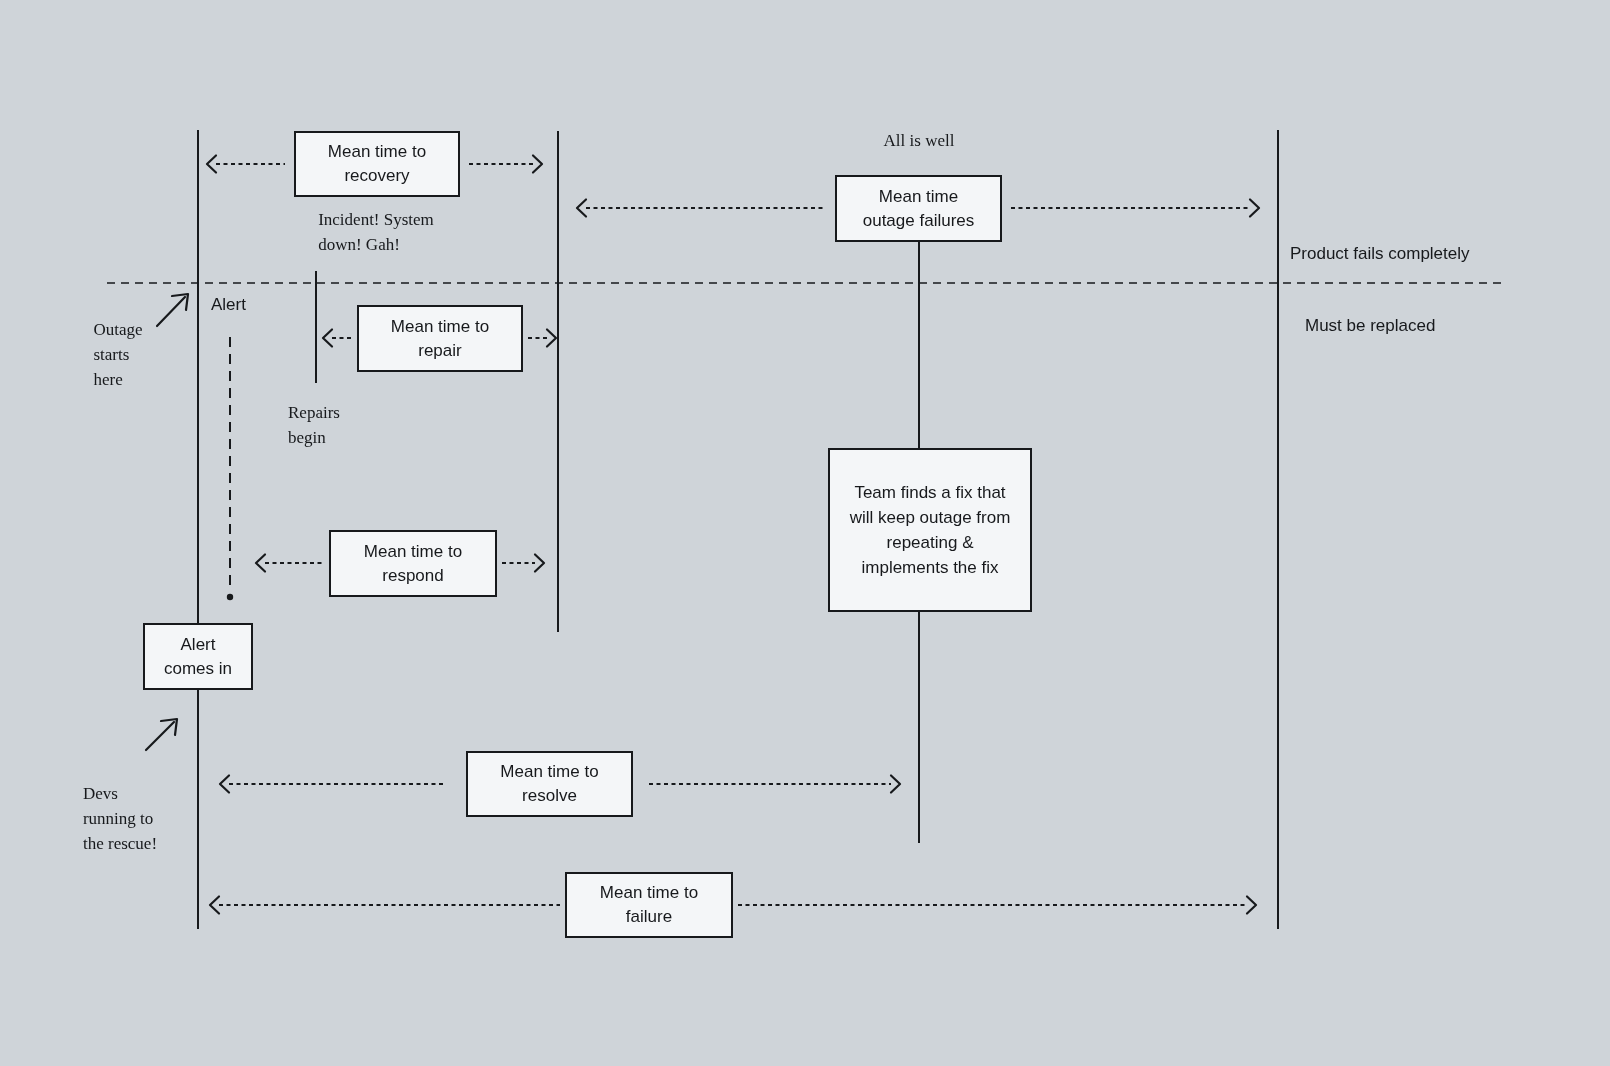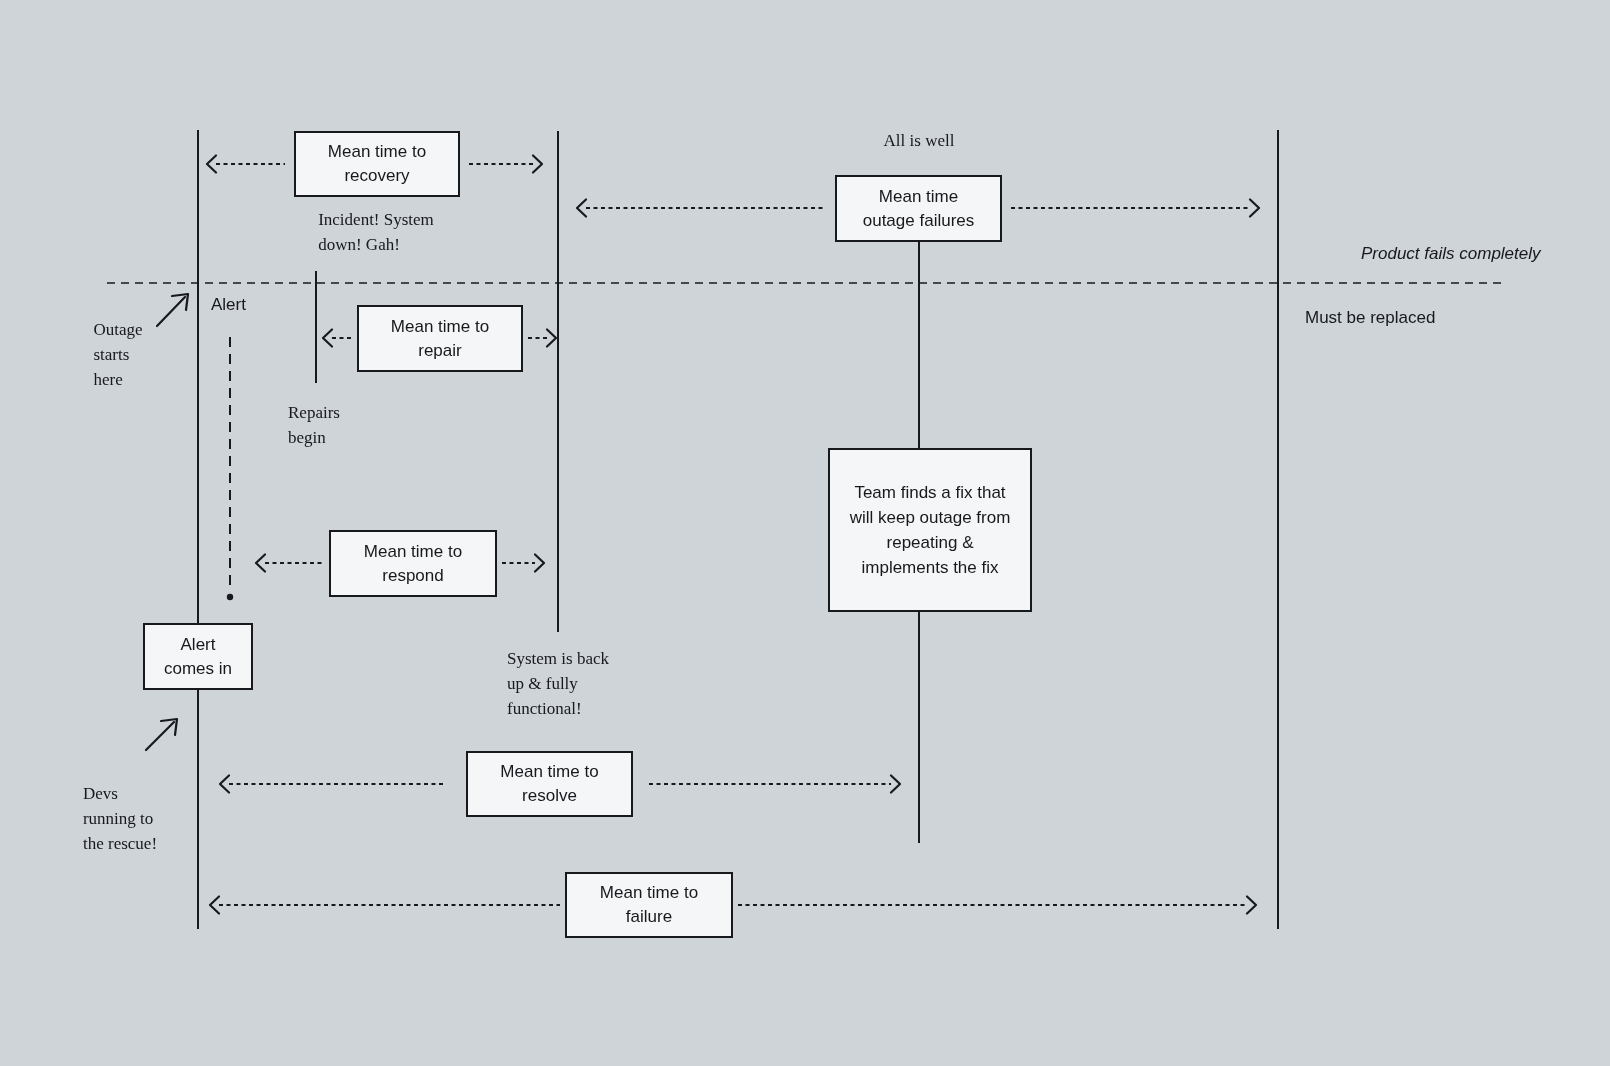--- a/index.html
+++ b/index.html
@@ -153,34 +153,31 @@
   <div class="box" style="left:828px;top:448px;width:204px;height:164px;line-height:25px;">Team finds a fix that
 will keep outage from
 repeating &amp;
 implements the fix</div>
 
   <div class="label center" style="left:919px;top:128px;">All is well</div>
 
   <div class="label center" style="left:376px;top:207px;">Incident! System
 down! Gah!</div>
 
-  <div class="label" style="left:1361px;top:241px;font-style:italic;">Product fails completely</div>
+  <div class="label" style="left:1290px;top:241px;">Product fails completely</div>
 
-  <div class="label" style="left:1305px;top:305px;">Must be replaced</div>
+  <div class="label" style="left:1305px;top:313px;">Must be replaced</div>
 
   <div class="label" style="left:211px;top:292px;">Alert</div>
 
   <div class="label center" style="left:118px;top:317px;">Outage
 starts
 here</div>
 
   <div class="label center" style="left:314px;top:400px;">Repairs
 begin</div>
 
-  <div class="label center" style="left:558px;top:646px;">System is back
-up &amp; fully
-functional!</div>
 
   <div class="label center" style="left:120px;top:749px;margin-top:32px;">Devs
 running to
 the rescue!</div>
 
 </div>
 
 </body></html>

